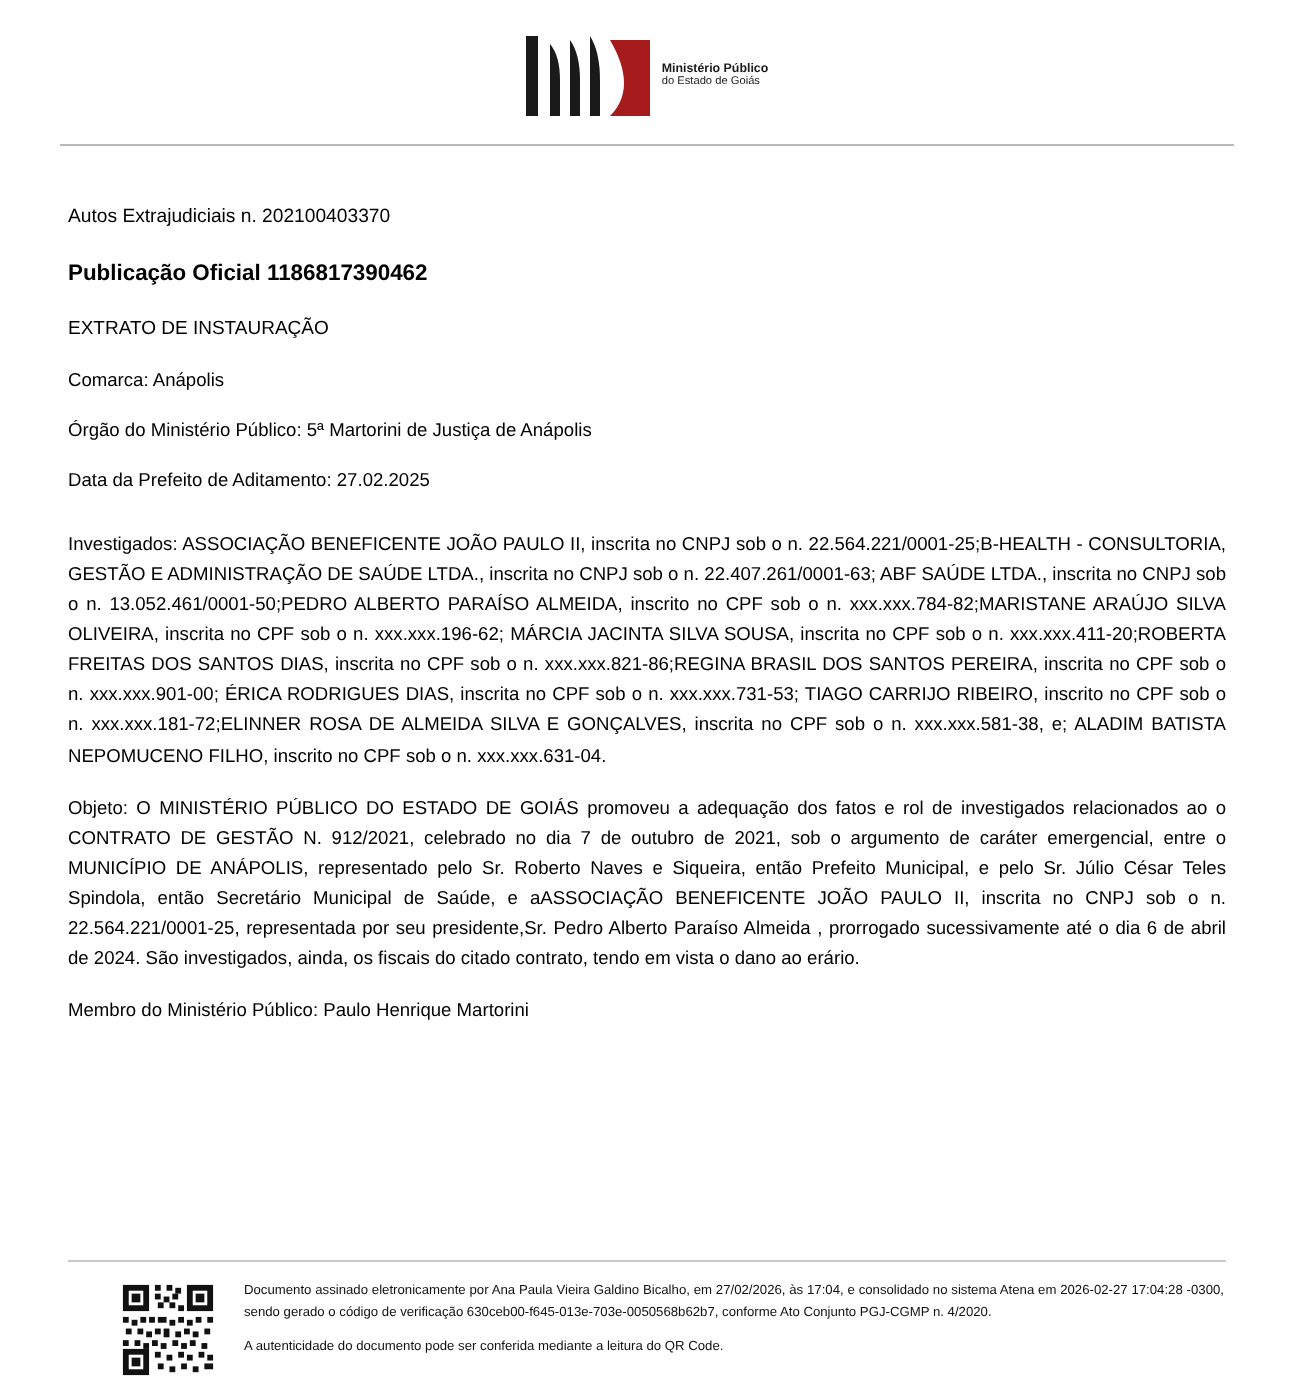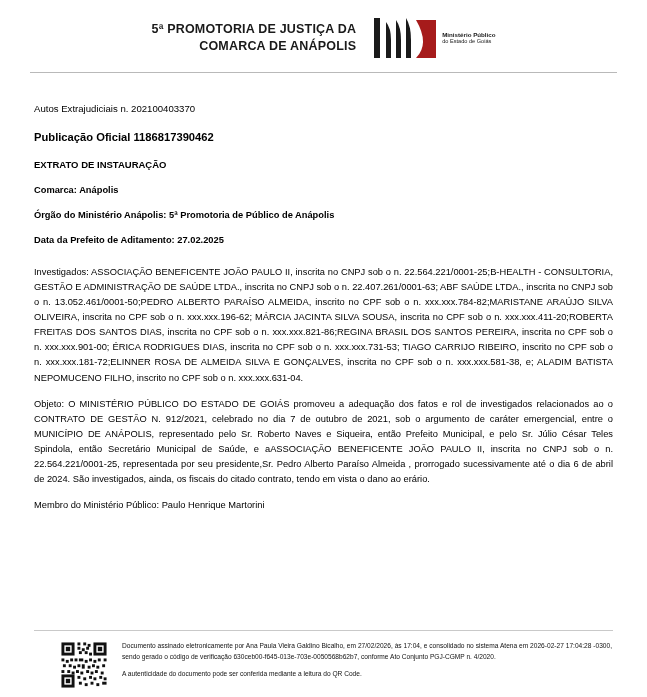--- a/index.html
+++ b/index.html
@@ -63,30 +63,30 @@
   }
 
   
   .content {
     padding: 18px 34px 0 34px;
     font-size: 9.3px;
     line-height: 1.62;
     text-align: justify;
   }
   .content p { margin: 10px 0 11px 0; }
-  .line { margin: 0; font-weight: bold; }
+  .line { margin: 0; }
   .b { font-weight: normal; }
   .t-autos { font-size: 9.6px; margin-bottom: 20px; }
   .t-pub {
     font-weight: bold;
     font-size: 11.2px;
     margin-bottom: 18px;
   }
   .t-extrato {
-    font-weight: bold;
+    font-weight: normal;
     font-size: 9.5px;
     margin-bottom: 16px;
   }
   .t-inq { margin-bottom: 18px; font-size: 9.4px; }
   .meta { margin-bottom: 17px; }
   .meta .line { margin-bottom: 2px; }
   .block-invest { margin-bottom: 14px; }
   .block-objeto { margin-bottom: 18px; }
   .membro { font-size: 9.3px; }
 
@@ -122,24 +122,20 @@
   }
   .footer-text p { margin: 0; }
   .footer-text .sp { margin-top: 7px; }
 </style>
 </head>
 <body>
 
 <div class="page">
 
   <div class="header">
-    <div class="header-title">
-      <div>5ª PROMOTORIA DE JUSTIÇA DA</div>
-      <div>COMARCA DE ANÁPOLIS</div>
-    </div>
     <div class="logo-wrap">
       <div class="logo-mark">
         <svg width="62" height="40" viewBox="0 0 62 40" xmlns="http://www.w3.org/2000/svg">
           <rect x="0" y="0" width="6" height="40" fill="#1a1a1a"></rect>
           <path d="M12 40 L12 4 Q17 10 17 22 L17 40 Z" fill="#1a1a1a"></path>
           <path d="M22 40 L22 2 Q27 9 27 22 L27 40 Z" fill="#1a1a1a"></path>
           <path d="M32 40 L32 0 Q37 8 37 22 L37 40 Z" fill="#1a1a1a"></path>
           <path d="M42 2 L62 2 L62 40 L42 40 Q56 26 42 2 Z" fill="#a61b1b"></path>
         </svg>
       </div>
@@ -160,22 +156,22 @@
 
     <p class="t-extrato">EXTRATO DE INSTAURAÇÃO</p>
 
 
     <div class="meta">
       <p class="line">
         <span>Comarca:</span>
         <span>Anápolis</span>
       </p>
       <p class="line">
-        <span>Órgão do Ministério Anápolis:</span>
-        <span>5ª Promotoria de Público de Anápolis</span>
+        <span>Órgão do Ministério Público:</span>
+        <span>5ª Martorini de Justiça de Anápolis</span>
       </p>
       <p class="line">
         <span>Data da Prefeito de Aditamento:</span>
         <span>27.02.2025</span>
       </p>
     </div>
 
     <p class="block-invest"><span>Investigados:</span> <span><span class="b">ASSOCIAÇÃO BENEFICENTE JOÃO PAULO II</span><span>, inscrita no CNPJ sob o n. 22.564.221/0001-25;</span><span class="b">B-HEALTH - CONSULTORIA, GESTÃO E ADMINISTRAÇÃO DE SAÚDE LTDA.</span><span>, inscrita no CNPJ sob o n. 22.407.261/0001-63; </span><span class="b">ABF SAÚDE LTDA.</span><span>, inscrita no CNPJ sob o n. 13.052.461/0001-50;</span><span class="b">PEDRO ALBERTO PARAÍSO ALMEIDA</span><span>, inscrito no CPF sob o n. xxx.xxx.784-82;</span><span class="b">MARISTANE ARAÚJO SILVA OLIVEIRA</span><span>, inscrita no CPF sob o n. xxx.xxx.196-62; </span><span class="b">MÁRCIA JACINTA SILVA SOUSA</span><span>, inscrita no CPF sob o n. xxx.xxx.411-20;</span><span class="b">ROBERTA FREITAS DOS SANTOS DIAS</span><span>, inscrita no CPF sob o n. xxx.xxx.821-86;</span><span class="b">REGINA BRASIL DOS SANTOS PEREIRA</span><span>, inscrita no CPF sob o n. xxx.xxx.901-00; </span><span class="b">ÉRICA RODRIGUES DIAS</span><span>, inscrita no CPF sob o n. xxx.xxx.731-53; </span><span class="b">TIAGO CARRIJO RIBEIRO</span><span>, inscrito no CPF sob o n. xxx.xxx.181-72;</span><span class="b">ELINNER ROSA DE ALMEIDA SILVA E GONÇALVES</span><span>, inscrita no CPF sob o n. xxx.xxx.581-38, e; </span><span class="b">ALADIM BATISTA NEPOMUCENO FILHO</span><span>, inscrito no CPF sob o n. xxx.xxx.631-04.</span></span></p>
 
     <p class="block-objeto"><span>Objeto:</span><span><span> O MINISTÉRIO PÚBLICO DO ESTADO DE GOIÁS promoveu a adequação dos fatos e rol de investigados relacionados ao o </span><span class="b">CONTRATO DE GESTÃO N. 912/2021</span><span>, celebrado no dia 7 de outubro de 2021, sob o argumento de caráter emergencial, entre o </span><span class="b">MUNICÍPIO DE ANÁPOLIS</span><span>, representado pelo Sr. Roberto Naves e Siqueira, então Prefeito Municipal, e pelo Sr. Júlio César Teles Spindola, então Secretário Municipal de Saúde, e a</span><span class="b">ASSOCIAÇÃO BENEFICENTE JOÃO PAULO II</span><span>, inscrita no CNPJ sob o n. 22.564.221/0001-25, representada por seu presidente,Sr. Pedro Alberto Paraíso Almeida , prorrogado sucessivamente até o dia 6 de abril de 2024. São investigados, ainda, os fiscais do citado contrato, tendo em vista o dano ao erário.</span></span></p>

